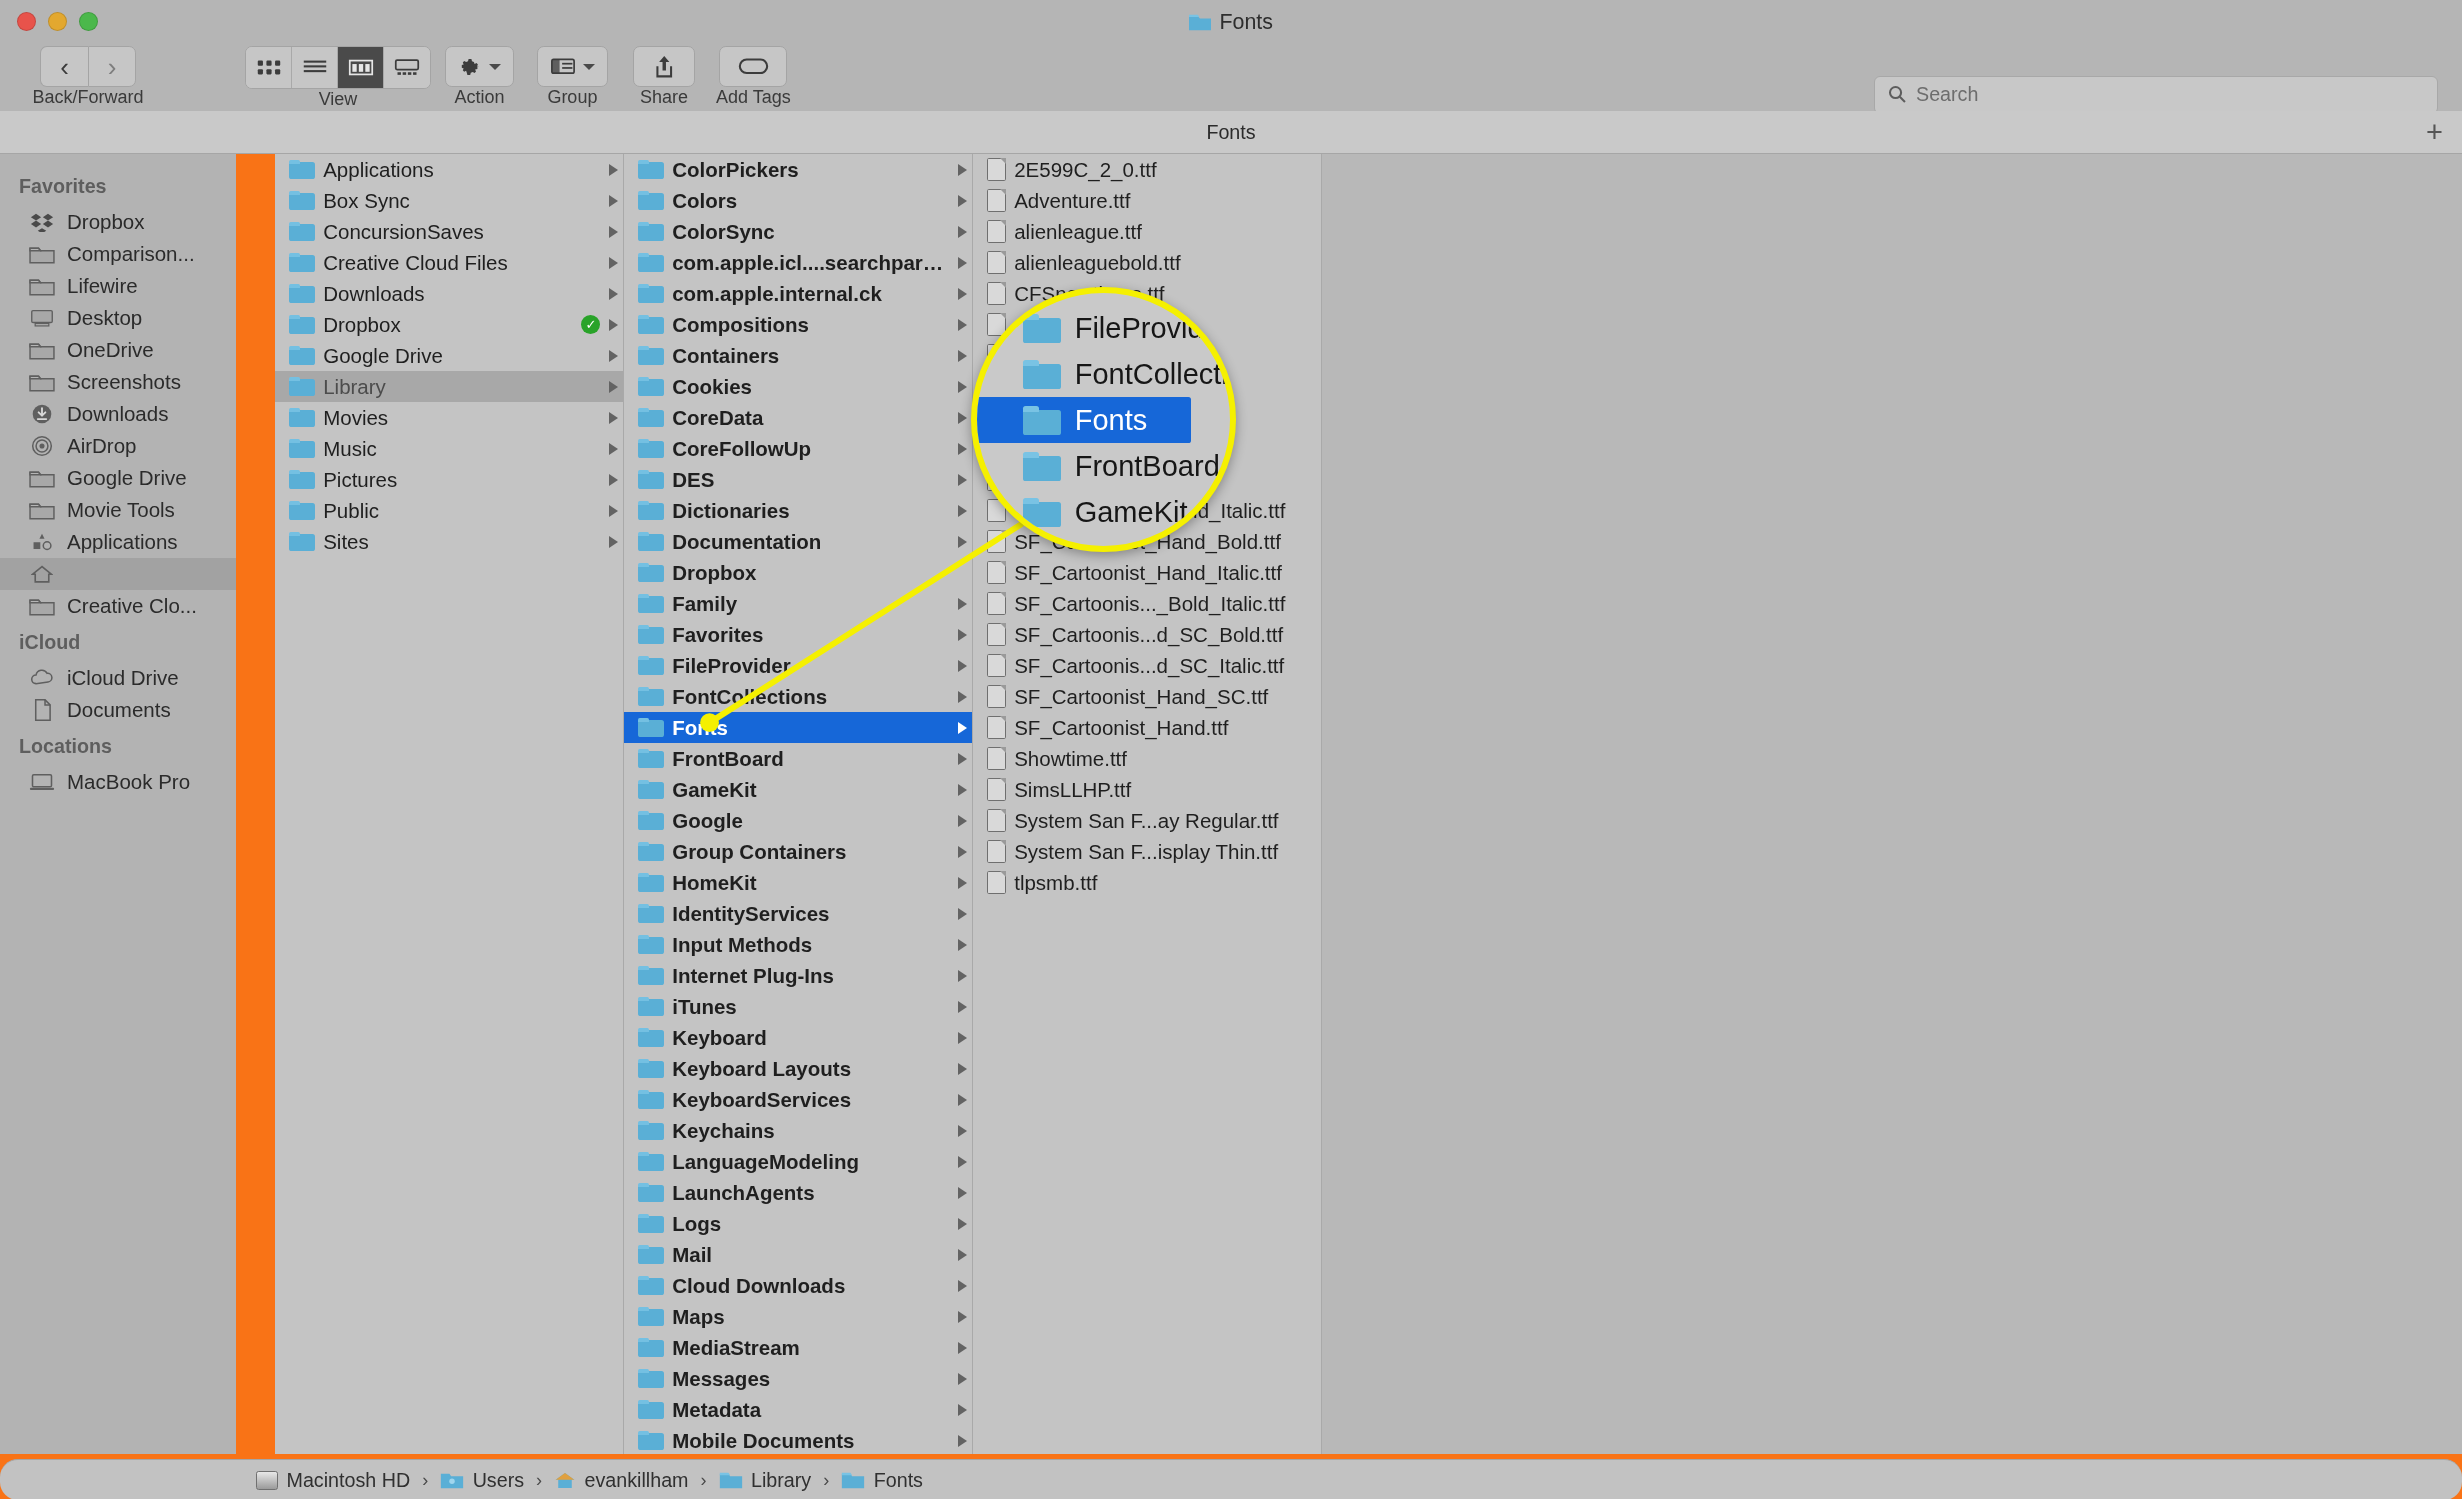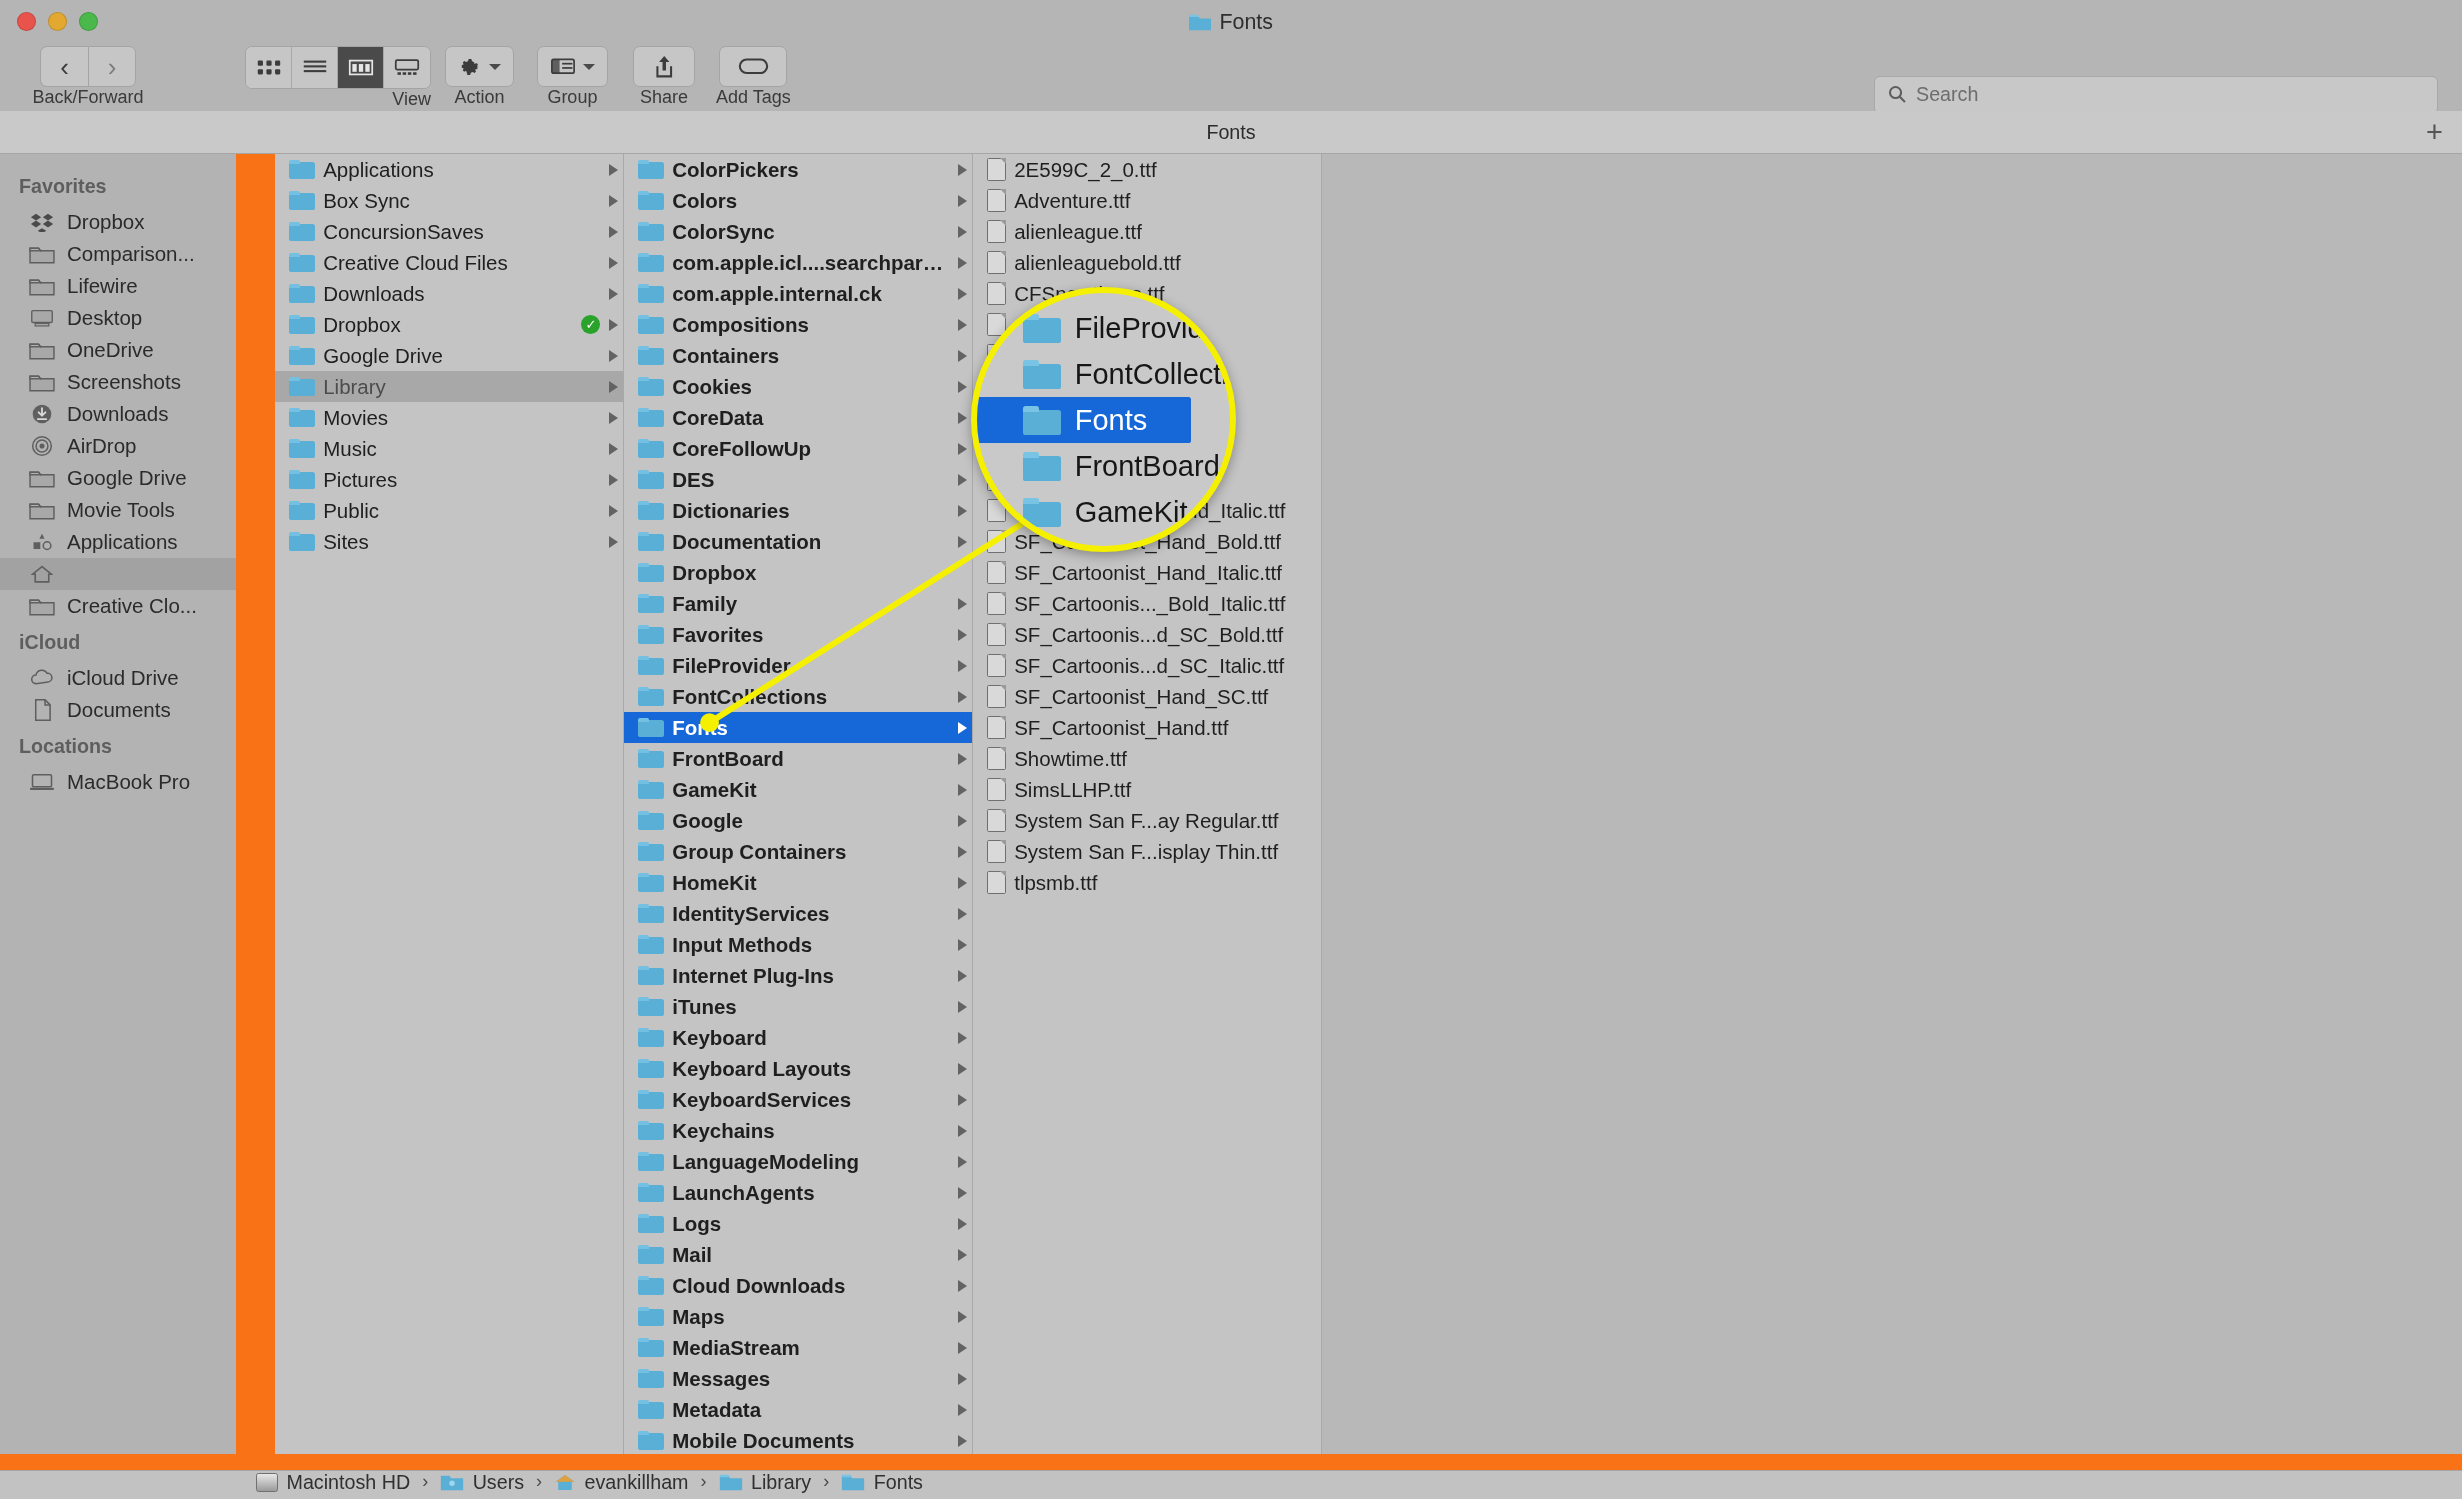--- a/index.html
+++ b/index.html
@@ -118,23 +118,23 @@
   }
   .fico.blue::after {
     content: ""; position: absolute; left: 0; top: 0px; width: 11px; height: 4.3px;
     background: #74c0e2; border-radius: 1.7px 1.7px 0 0;
   }
   .docico { width: 19px; height: 23px; flex: none; background: #d9d9d9; border: 1.3px solid #6f6f6f; border-radius: 1.7px; position: relative; }
   .docico::after { content: ""; position: absolute; right: -0.9px; top: -0.9px; border-left: 6.8px solid transparent; border-top: 6.8px solid #9a9a9a; }
 
   
   .pathbar {
-    position: absolute; left: 0; right: 0; bottom: 0; height: 30px;
+    position: absolute; left: 0; right: 0; bottom: 0; height: 41px;
     background: #c2c2c2; border-top: 0.9px solid #a6a6a6;
-    display: flex; align-items: flex-start; padding-left: 256px; gap: 0;
+    display: flex; align-items: center; padding-left: 256px; gap: 0; border-radius: 18px;
   }
   .crumb { display: flex; align-items: center; gap: 8.5px; font-size: 19.7px; color: #303030; }
   .crumb-sep { margin: 0 12px; color: #4a4a4a; font-size: 18px; }
   .hd-ico { width: 22px; height: 19px; background: linear-gradient(#e8e8e8,#9a9a9a); border: 0.9px solid #707070; border-radius: 2.6px; flex: none; }
 
   
   .callout {
     position: absolute; left: 971px; top: 287px; width: 265px; height: 265px;
     border-radius: 50%; border: 6px solid #f5f000; background: #c9c9c9;
     overflow: hidden; z-index: 40; box-shadow: 0 3.4px 12px rgba(0,0,0,.32);
@@ -174,21 +174,21 @@
   <div class="toolbar">
 
     <div class="tb-group" style="left:32.5px; top:13.7px;">
       <div class="tb-row">
         <div class="navbtn left">‹</div>
         <div class="navbtn right">›</div>
       </div>
       <div class="tb-label">Back/Forward</div>
     </div>
 
-    <div class="tb-group" style="left:245px; top:13.7px;align-items:flex-end;">
+    <div class="tb-group" style="left:245px; top:13.7px;">
       <div class="seg">
         <div>
           <svg width="26" height="19" viewBox="0 0 30 22">
             <g fill="#3c3c3c">
               <rect x="2" y="3" width="6" height="6" rx="1.2"></rect>
                 <rect x="12" y="3" width="6" height="6" rx="1.2"></rect>
                 <rect x="22" y="3" width="6" height="6" rx="1.2"></rect>
               <rect x="2" y="13" width="6" height="6" rx="1.2"></rect>
                 <rect x="12" y="13" width="6" height="6" rx="1.2"></rect>
                 <rect x="22" y="13" width="6" height="6" rx="1.2"></rect>

